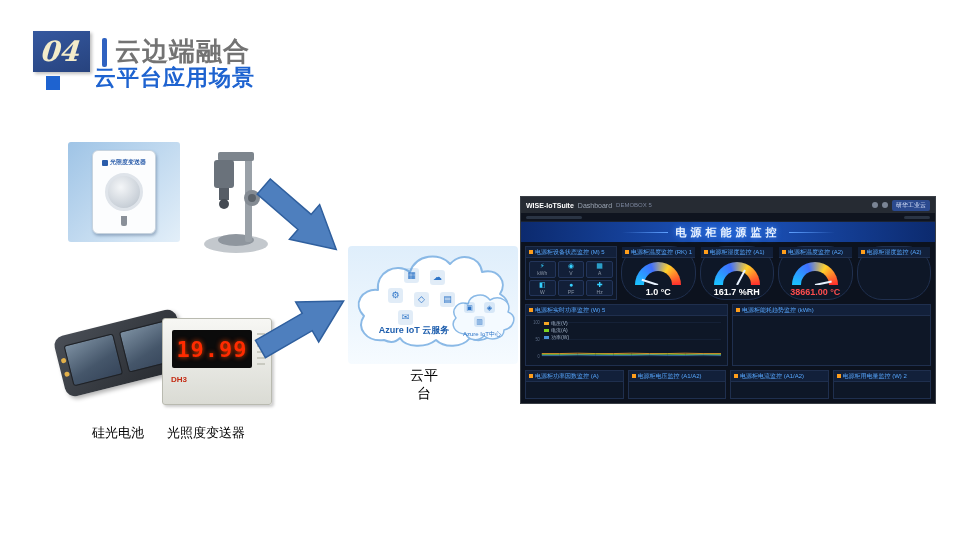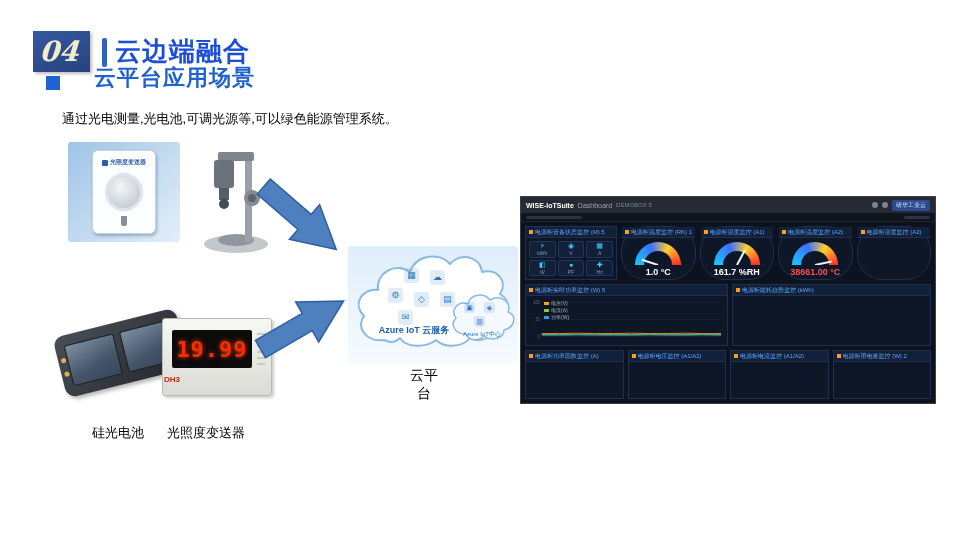--- a/index.html
+++ b/index.html
@@ -7,21 +7,21 @@
   body{font-family:"Liberation Sans","DejaVu Sans",sans-serif;background:#fff;}
   .slide{position:relative;width:960px;height:540px;background:#fff;overflow:hidden;}
 
   
   .num-box{position:absolute;left:33px;top:31px;width:57px;height:41px;
     background:linear-gradient(160deg,#35589f,#27437e);box-shadow:2px 2px 3px rgba(0,0,0,.25);
     display:flex;align-items:center;justify-content:center;}
   .num-box span{font-family:"DejaVu Serif","Liberation Serif",serif;font-style:italic;font-weight:bold;
     font-size:28px;color:#f3ecca;transform:skewX(-6deg);}
   .title-sep{position:absolute;left:102px;top:38px;width:5px;height:29px;background:#2f62c1;border-radius:2px;}
-  .main-title{position:absolute;left:115px;top:34px;font-size:26px;font-weight:bold;color:#1d4ed8;letter-spacing:1px;}
+  .main-title{position:absolute;left:115px;top:34px;font-size:26px;font-weight:bold;color:#737373;letter-spacing:1px;}
   .bullet{position:absolute;left:46px;top:76px;width:14px;height:14px;background:#1e63d0;}
   .subtitle{position:absolute;left:94px;top:63px;font-size:22px;font-weight:bold;color:#1e63d0;letter-spacing:1px;text-align:right;}
   .body-text{position:absolute;left:62px;top:110px;font-size:13px;color:#000;}
 
   
   .sensor-photo{position:absolute;left:68px;top:142px;width:112px;height:100px;border-radius:3px;
     background:linear-gradient(135deg,#9fc4e6,#e3eff9);display:flex;align-items:center;justify-content:center;}
   .sensor-dev{width:64px;height:84px;background:#fcfdfe;border:1px solid #c7d3de;border-radius:6px;
     box-shadow:1px 2px 3px rgba(40,70,110,.35);display:flex;flex-direction:column;align-items:center;}
   .sensor-label-row{display:flex;align-items:center;gap:2px;margin-top:7px;}
@@ -36,27 +36,27 @@
   .photocell-wrap{position:absolute;left:50px;top:296px;width:145px;height:112px;}
   .photocell{position:absolute;left:8px;top:26px;width:126px;height:62px;border-radius:10px;
     background:linear-gradient(145deg,#4a4f57,#24272c);transform:rotate(-14deg);
     box-shadow:2px 3px 4px rgba(0,0,0,.3);display:flex;align-items:center;gap:6px;padding:9px;}
   .pc-cell{flex:1;height:42px;border-radius:3px;border:1px solid #1e2126;
     background:linear-gradient(160deg,#7b8ea0,#45566a 60%,#36455a);}
   .pc-dot{position:absolute;width:5px;height:5px;border-radius:50%;background:#e2b04a;}
   .pc-dot.d1{left:3px;top:22px;} .pc-dot.d2{left:3px;top:36px;}
   .pc-dot.d3{right:3px;top:22px;} .pc-dot.d4{right:3px;top:36px;}
 
-  .meter{position:absolute;left:162px;top:318px;width:110px;height:78px;border:1px solid #b9bab0;border-radius:3px;
+  .meter{position:absolute;left:162px;top:318px;width:110px;height:87px;border:1px solid #b9bab0;border-radius:3px;
     background:linear-gradient(#f7f7f4,#dadbd4);box-shadow:2px 2px 3px rgba(0,0,0,.2);}
   .meter-display{position:absolute;left:9px;top:11px;width:80px;height:38px;background:#0b0b0b;border-radius:2px;
     display:flex;align-items:center;justify-content:center;}
   .meter-digits{font-family:"DejaVu Sans Mono","Liberation Mono",monospace;font-weight:bold;font-size:22px;
     color:#ff2b00;text-shadow:0 0 5px rgba(255,70,0,.9);letter-spacing:1px;}
-  .meter-model{position:absolute;left:1px;top:56px;font-size:8px;font-weight:bold;color:#c42a12;}
+  .meter-model{position:absolute;left:8px;top:56px;font-size:8px;font-weight:bold;color:#c42a12;}
   .meter-vents{position:absolute;right:6px;top:14px;width:8px;height:34px;
     background:repeating-linear-gradient(#c9cac1 0 2px,transparent 2px 6px);}
 
   .cap{position:absolute;font-size:13px;color:#000;}
   .cap-optical{left:96px;top:258px;width:200px;text-align:center;}
   .cap-photocell{left:92px;top:424px;}
   .cap-meter{left:167px;top:424px;}
   .cap-cloud{left:406px;top:366px;width:36px;text-align:center;font-size:14px;line-height:1.3;}
 
   
@@ -130,21 +130,20 @@
 
 <div class="slide">
 
   <div class="num-box">
     <span>04</span>
   </div>
   <div class="title-sep"></div>
   <div class="main-title">云边端融合</div>
   <div class="bullet"></div>
   <div class="subtitle">云平台应用场景</div>
-  <div class="body-text">通过光电测量,光电池,可调光源等,可以绿色能源管理系统。</div>
 
   <div class="sensor-photo">
     <div class="sensor-dev">
       <div class="sensor-label-row">
         <span class="sensor-logo"></span>
         <span class="sensor-label">光照度变送器</span>
       </div>
       <div class="sensor-ring"></div>
       <div class="sensor-cable"></div>
     </div>
@@ -229,20 +228,21 @@
       <span class="db-sp"></span>
       <span class="db-ic"></span>
       <span class="db-ic"></span>
       <span class="db-badge">研华工业云</span>
     </div>
     <div class="db-subbar">
       <span class="crumb"></span>
       <span class="db-sp"></span>
       <span class="crumb sm"></span>
     </div>
+    <div class="db-banner">电源柜能源监控</div>
     <div class="db-content">
       <div class="db-row r1">
         <div class="panel status">
           <div class="p-hd">
             <span class="p-ic"></span>
             <span class="p-tx">电源柜设备状态监控 (M) 5</span>
           </div>
           <div class="tiles">
               <div class="tile">
                 <span class="tile-ic">⚡</span>

